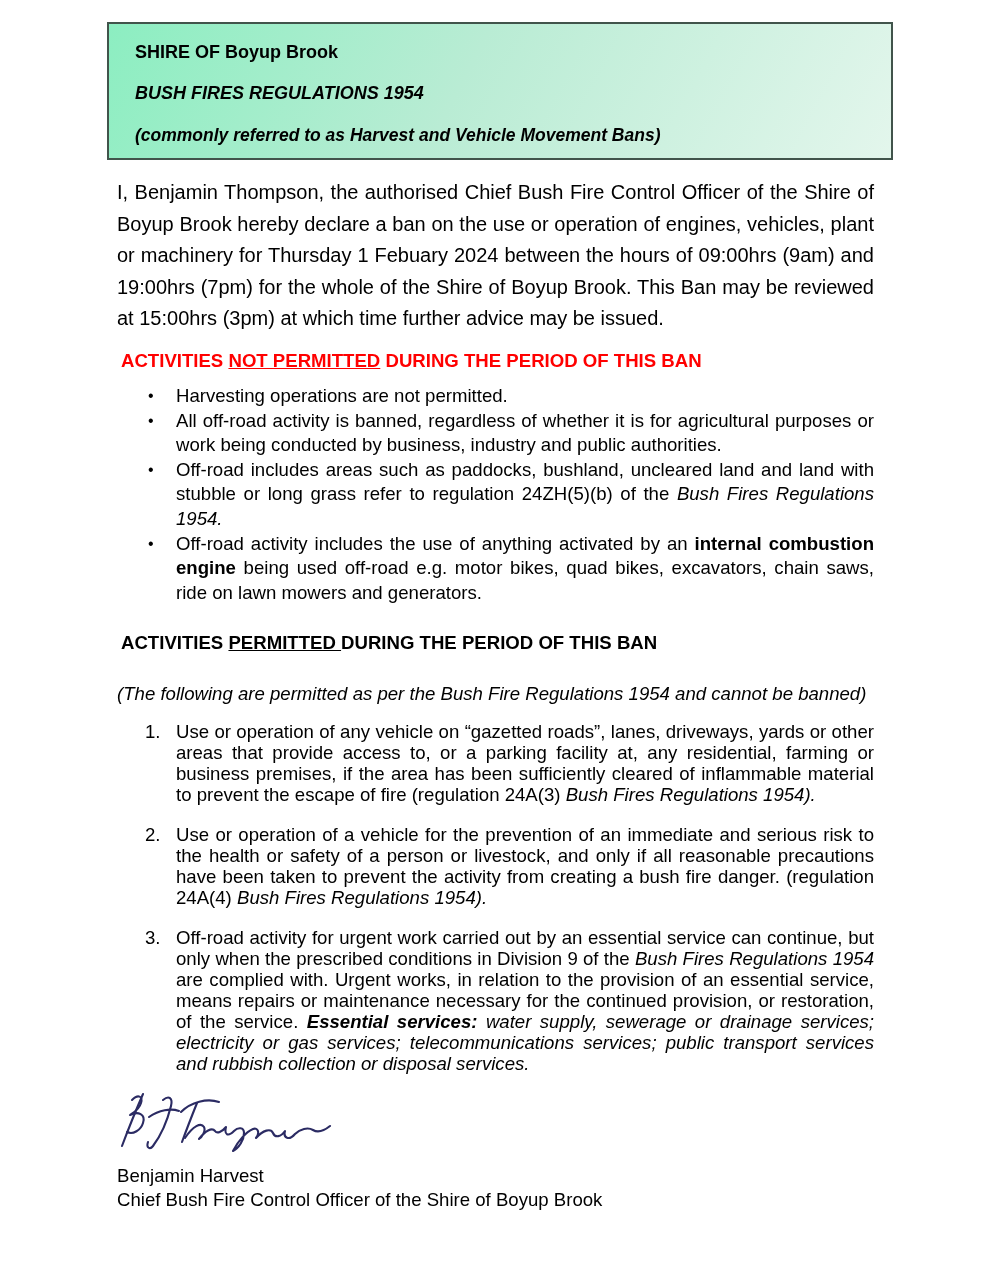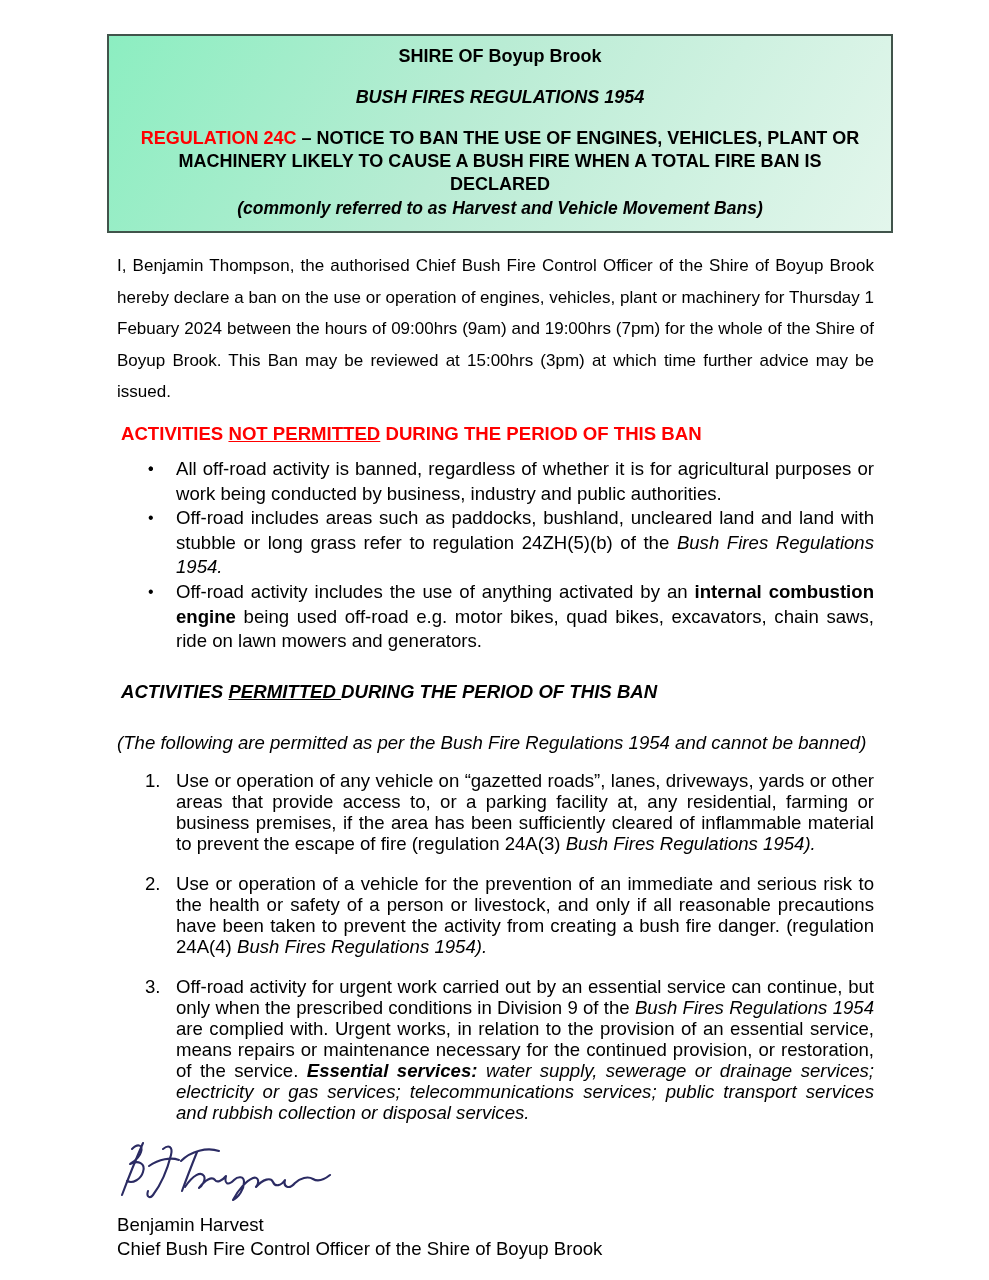--- a/index.html
+++ b/index.html
@@ -11,36 +11,35 @@
     -webkit-font-smoothing:antialiased;
     overflow:hidden;
   }
   .page{
     box-sizing:border-box;
     width:989px;height:1280px;
     padding:22px 115px 0 117px;
   }
   
   .header-box{
-    margin:12px -19px 0 -10px;
+    margin:0 -19px 0 -10px;
     border:2px solid #41544b;
     background:linear-gradient(118deg,#8ceec1 0%,#b9ecd4 45%,#e3f6ec 100%);
-    text-align:center;
-    padding:9px 26px 11px 26px;
+    padding:17px 26px 11px 26px;
   }
   .h-line{font-size:18px;line-height:23px;font-weight:bold;}
   .h-gap{height:18px;}
   .italic{font-style:italic;}
   .red{color:#ff0000;}
   .reg-line{margin-top:0;}
   .h-sub{font-size:17.5px;line-height:24px;}
   
   .intro{
     margin:17px 0 0 0;
-    font-size:17px;line-height:31.6px;
+    font-size:20px;line-height:31.6px;
     text-align:justify;
   }
   .sec-heading{
     margin:14px 0 0 4px;
     font-size:18.6px;line-height:23px;
     font-weight:bold;
   }
   .sec-heading .u{text-decoration:underline;}
   .sec-note{
     margin:2px 0 0 0;
@@ -69,47 +68,46 @@
     margin-top:19px;
   }
   .num-item:first-child{margin-top:0;}
   .num-item .marker{
     position:absolute;left:28px;top:0;
     font-style:normal;
   }
   .seg-i{font-style:italic;}
   .seg-b{font-weight:bold;}
   .seg-bi{font-weight:bold;font-style:italic;}
-  .heading2{margin-top:26px;font-style:italic;}
+  .heading2{margin-top:26px;}
   
   .signature-wrap{margin:12px 0 0 2px;height:66px;}
   .footer-name{margin:12px 0 0 0;font-size:18.6px;line-height:24px;}
   .footer-title{margin:0;font-size:18.6px;line-height:24px;}
 </style>
 </head>
 <body>
 
 <div class="page">
 
   <div class="header-box">
     <div class="h-line">SHIRE OF Boyup Brook</div>
     <div class="h-gap"></div>
     <div class="h-line italic">BUSH FIRES REGULATIONS 1954</div>
     <div class="h-gap"></div>
-    <div class="h-line reg-line"><span class="red">REGULATION 24C</span><span> – NOTICE TO BAN THE USE OF ENGINES, VEHICLES, PLANT OR MACHINERY LIKELY TO CAUSE A BUSH FIRE WHEN A TOTAL FIRE BAN IS DECLARED</span></div>
     <div class="h-sub italic" style="font-weight:bold;">(commonly referred to as Harvest and Vehicle Movement Bans)</div>
   </div>
 
   <p class="intro">I, Benjamin Thompson, the authorised Chief Bush Fire Control Officer of the Shire of Boyup Brook hereby declare a ban on the use or operation of engines, vehicles, plant or machinery for Thursday 1 Febuary 2024 between the hours of 09:00hrs (9am) and 19:00hrs (7pm) for the whole of the Shire of Boyup Brook. This Ban may be reviewed at 15:00hrs (3pm) at which time further advice may be issued.</p>
 
   <h2 class="sec-heading red"><span>ACTIVITIES </span><span class="u">NOT PERMITTED</span><span> DURING THE PERIOD OF THIS BAN</span></h2>
 
   <div class="bullet-list">
     <div class="bullet-item">
-      <span class="marker">•</span>
+      <span class="marker">•</span><span>Harvesting operations are not permitted.</span>
     </div>
     <div class="bullet-item">
       <span class="marker">•</span><span>All off-road activity is banned, regardless of whether it is for agricultural purposes or work being conducted by business, industry and public authorities.</span>
     </div>
     <div class="bullet-item">
       <span class="marker">•</span><span>Off-road includes areas such as paddocks, bushland, uncleared land and land with stubble or long grass refer to regulation 24ZH(5)(b) of the </span><span class="seg-i">Bush Fires Regulations 1954.</span>
     </div>
     <div class="bullet-item">
       <span class="marker">•</span><span>Off-road activity includes the use of anything activated by an </span><span class="seg-b">internal combustion engine</span><span> being used off-road e.g. motor bikes, quad bikes, excavators, chain saws, ride on lawn mowers and generators.</span>
     </div>

